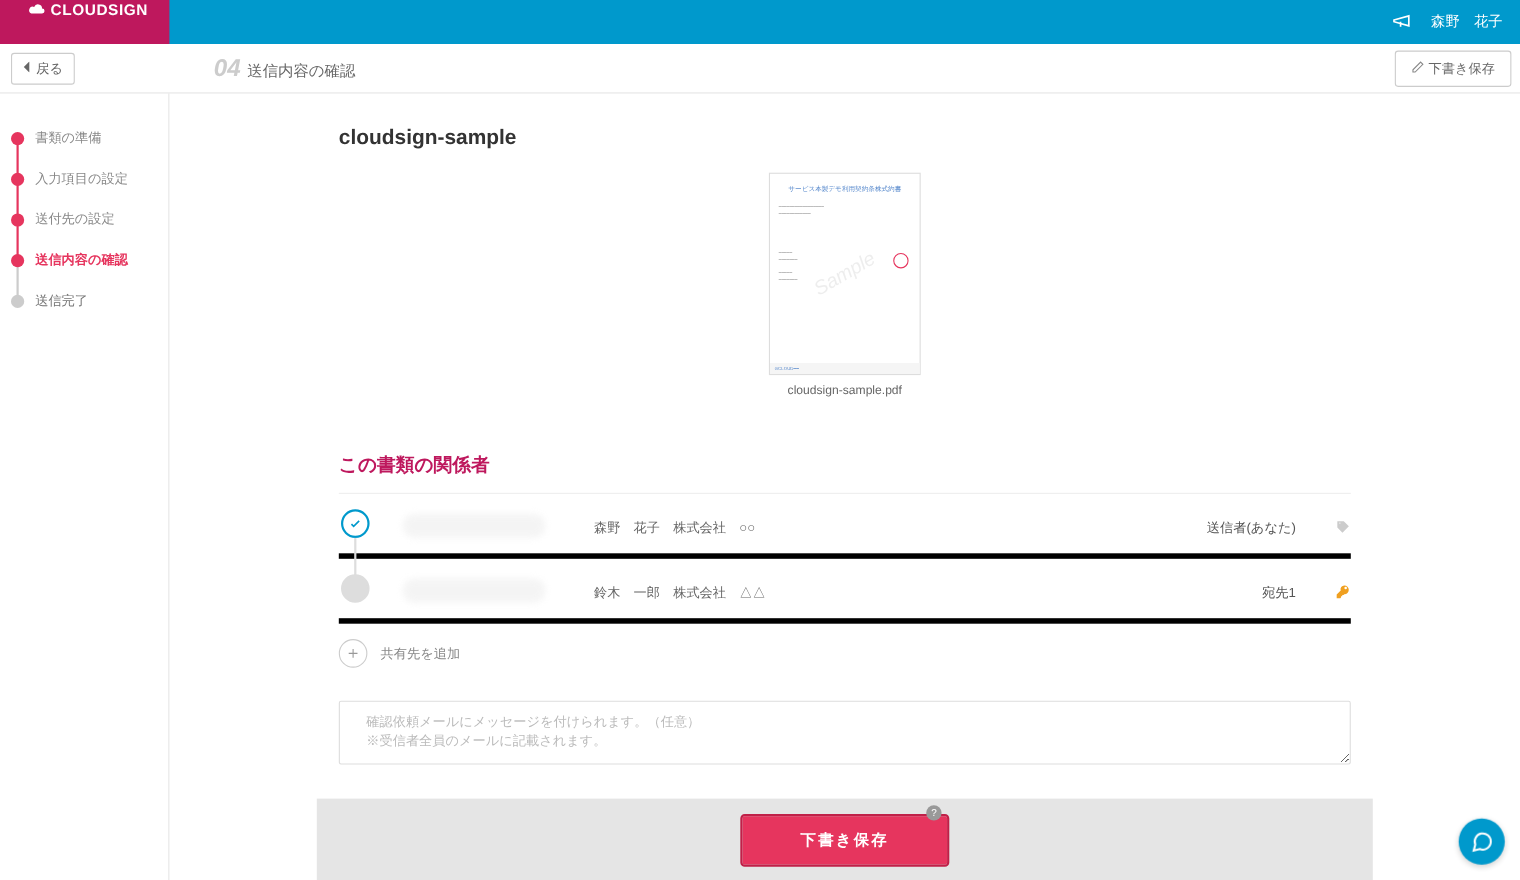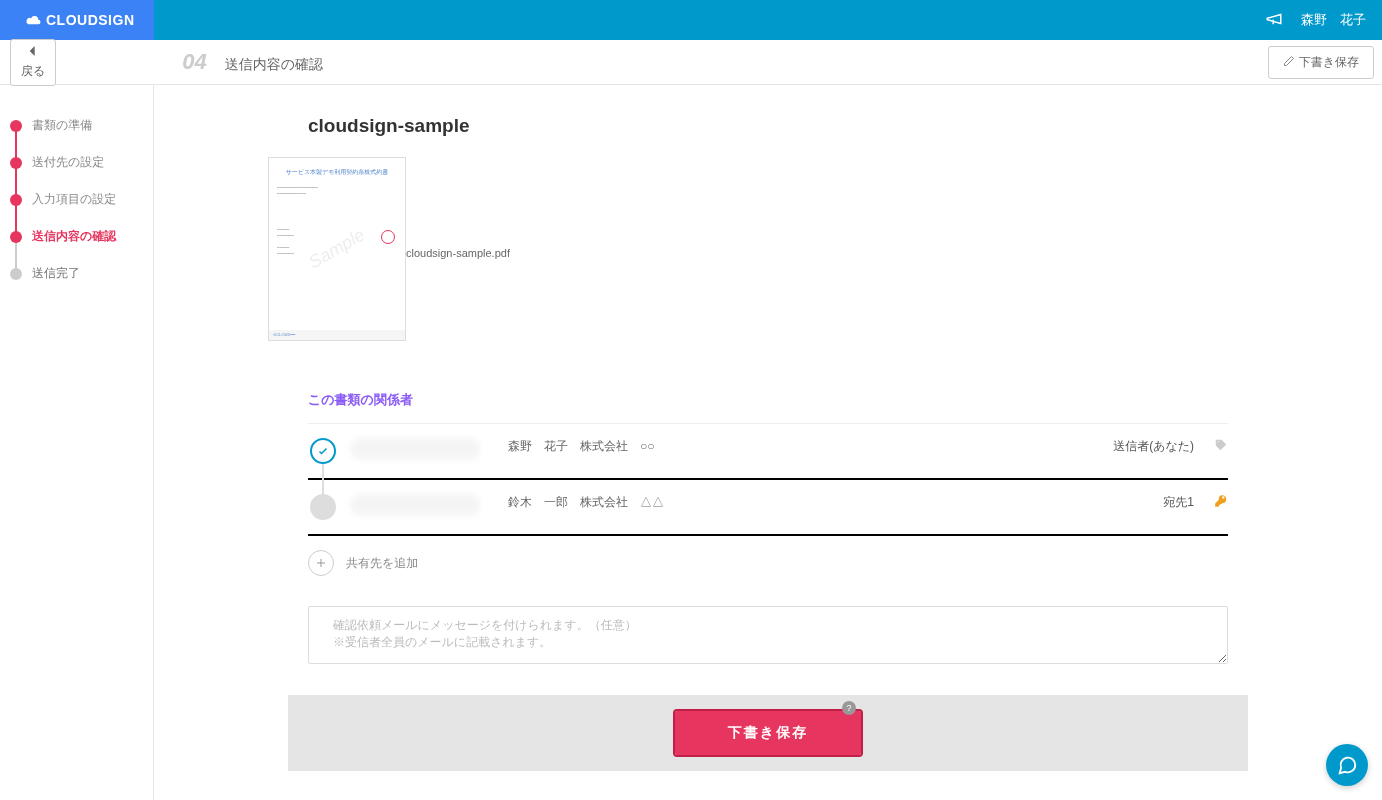--- a/index.html
+++ b/index.html
@@ -1,28 +1,28 @@
 <!DOCTYPE html>
 <html><head>
   <meta charset="utf-8">
   <style>
     * { margin: 0; padding: 0; box-sizing: border-box; }
     body { font-family: "Hiragino Kaku Gothic Pro", "Meiryo", sans-serif; background: #fff; color: #333; font-size: 13px; }
 
     .header { background: #0099cc; height: 40px; display: flex; align-items: center; justify-content: space-between; padding: 0 16px 0 0; }
-    .logo-box { background: #3b82f6; height: 40px; width: 154px; display: flex; align-items: center; padding-left: 24px; }
+    .logo-box { background: #be185d; height: 40px; width: 154px; display: flex; align-items: flex-start; padding-left: 24px; }
     .logo { color: #fff; font-weight: bold; font-size: 14px; letter-spacing: 0.5px; display: flex; align-items: center; gap: 4px; }
     .logo-icon { display: inline-block; }
     .header-right { display: flex; align-items: center; gap: 18px; color: #fff; }
     .announce-icon { color: #fff; }
 
     .subheader { height: 45px; display: flex; align-items: center; justify-content: space-between; padding: 0 8px 0 0; border-bottom: 1px solid #e5e5e5; }
     .subheader-left { display: flex; align-items: center; gap: 16px; }
-    .back-btn { margin-left: 10px; border: 1px solid #ccc; background: #fff; border-radius: 3px; padding: 5px 10px; font-size: 12px; color: #666; display: flex; align-items: center; gap: 4px; cursor: pointer; flex-direction: column; }
-    .page-title-area { display: flex; align-items: baseline; gap: 18px; margin-left: 110px; }
+    .back-btn { margin-left: 10px; border: 1px solid #ccc; background: #fff; border-radius: 3px; padding: 5px 10px; font-size: 12px; color: #666; display: flex; align-items: center; gap: 4px; cursor: pointer; }
+    .page-title-area { display: flex; align-items: baseline; gap: 6px; margin-left: 110px; }
     .step-number { font-size: 22px; font-style: italic; color: #ccc; font-weight: bold; }
     .page-title { font-size: 14px; color: #666; font-weight: normal; }
     .subheader-right { display: flex; align-items: center; gap: 0; }
     .btn-outline { border: 1px solid #ccc; background: #fff; border-radius: 3px; padding: 7px 14px; font-size: 12px; color: #666; display: flex; align-items: center; gap: 4px; cursor: pointer; }
     .btn-dark { border: none; background: #333; color: #fff; border-radius: 3px; padding: 7px 14px; font-size: 12px; display: flex; align-items: center; gap: 4px; cursor: pointer; }
 
     .content-wrapper { display: flex; }
     .sidebar { width: 154px; border-right: 1px solid #e5e5e5; padding: 22px 0 0 10px; min-height: calc(100vh - 85px); position: relative; }
     .step-list { list-style: none; position: relative; }
     .step-item { display: flex; align-items: center; gap: 10px; padding: 10px 0; font-size: 12px; color: #888; position: relative; }
@@ -32,32 +32,32 @@
     .step-line { position: absolute; left: 5px; top: 18px; width: 2px; background: #e6355e; }
     .step-line.l1 { height: 37px; top: 18px; }
     .step-line.l2 { height: 37px; top: 55px; }
     .step-line.l3 { height: 37px; top: 92px; }
     .step-line.l4 { height: 37px; top: 129px; background: #ccc; }
 
     .main { flex: 1; padding: 30px 0 0 0; max-width: 1000px; margin: 0 auto; }
     .doc-title { font-size: 19px; font-weight: bold; color: #333; margin-left: 40px; }
     .doc-subtitle { font-size: 12px; color: #888; margin-left: 40px; margin-top: 8px; }
 
-    .doc-preview-wrap { display: flex; align-items: center; margin-top: 20px; }
+    .doc-preview-wrap { display: flex; flex-direction: column; align-items: center; margin-top: 20px; }
     .doc-preview { width: 138px; height: 184px; border: 1px solid #ddd; background: #fff; position: relative; padding: 10px 8px; font-size: 5px; color: #777; }
     .doc-preview-title { text-align: center; font-size: 6px; color: #5688cc; margin-bottom: 8px; }
     .doc-preview-lines { font-size: 4px; line-height: 1.5; color: #aaa; }
     .doc-preview-stamp { position: absolute; right: 10px; top: 72px; width: 14px; height: 14px; border: 1px solid #e6355e; border-radius: 50%; }
     .doc-preview-watermark { position: absolute; top: 50%; left: 50%; transform: translate(-50%,-50%) rotate(-30deg); font-size: 18px; color: #ddd; opacity: 0.5; font-style: italic; }
     .doc-preview-footer { position: absolute; bottom: 0; left: 0; right: 0; height: 10px; background: #f5f5f5; font-size: 4px; padding: 2px 4px; color: #5688cc; }
     .doc-filename { font-size: 11px; color: #666; margin-top: 8px; }
 
-    .section-title { font-size: 13px; color: #8b5cf6; margin: 50px 0 14px 40px; font-weight: bold; }
+    .section-title { font-size: 17px; color: #be185d; margin: 50px 0 14px 40px; font-weight: bold; }
     .parties { border-top: 1px solid #eee; margin: 0 40px; }
-    .party-row { display: flex; align-items: flex-start; padding: 14px 0; border-bottom: 2px solid #000000; gap: 12px; }
+    .party-row { display: flex; align-items: flex-end; padding: 14px 0; border-bottom: 5px solid #000000; gap: 28px; }
     .party-indicator-wrap { position: relative; width: 30px; display: flex; justify-content: center; }
     .party-indicator { width: 26px; height: 26px; border-radius: 50%; background: #fff; border: 2px solid #ddd; display: flex; align-items: center; justify-content: center; }
     .party-indicator.sender { border: 2px solid #0099cc; color: #0099cc; }
     .party-connector { position: absolute; top: 26px; left: 50%; width: 2px; height: 36px; background: #ddd; transform: translateX(-50%); }
     .party-email { background: #eee; border-radius: 14px; width: 130px; height: 22px; filter: blur(3px); opacity: 0.6; }
     .party-name { font-size: 12px; color: #666; flex: 1; padding-left: 16px; }
     .party-role { font-size: 12px; color: #555; }
     .party-icon-tag { color: #ccc; margin-left: 8px; }
     .party-icon-key { color: #f0a020; margin-left: 8px; }
 
@@ -132,25 +132,25 @@
       <div class="step-line l1"></div>
       <div class="step-line l2"></div>
       <div class="step-line l3"></div>
       <div class="step-line l4"></div>
       <li class="step-item">
         <span class="step-dot"></span>
         <span>書類の準備</span>
       </li>
       <li class="step-item">
         <span class="step-dot"></span>
+        <span>入力項目の設定</span>
+      </li>
+      <li class="step-item">
+        <span class="step-dot"></span>
         <span>送付先の設定</span>
-      </li>
-      <li class="step-item">
-        <span class="step-dot"></span>
-        <span>入力項目の設定</span>
       </li>
       <li class="step-item current">
         <span class="step-dot"></span>
         <span>送信内容の確認</span>
       </li>
       <li class="step-item">
         <span class="step-dot inactive"></span>
         <span style="color:#737373">送信完了</span>
       </li>
     </ul>

